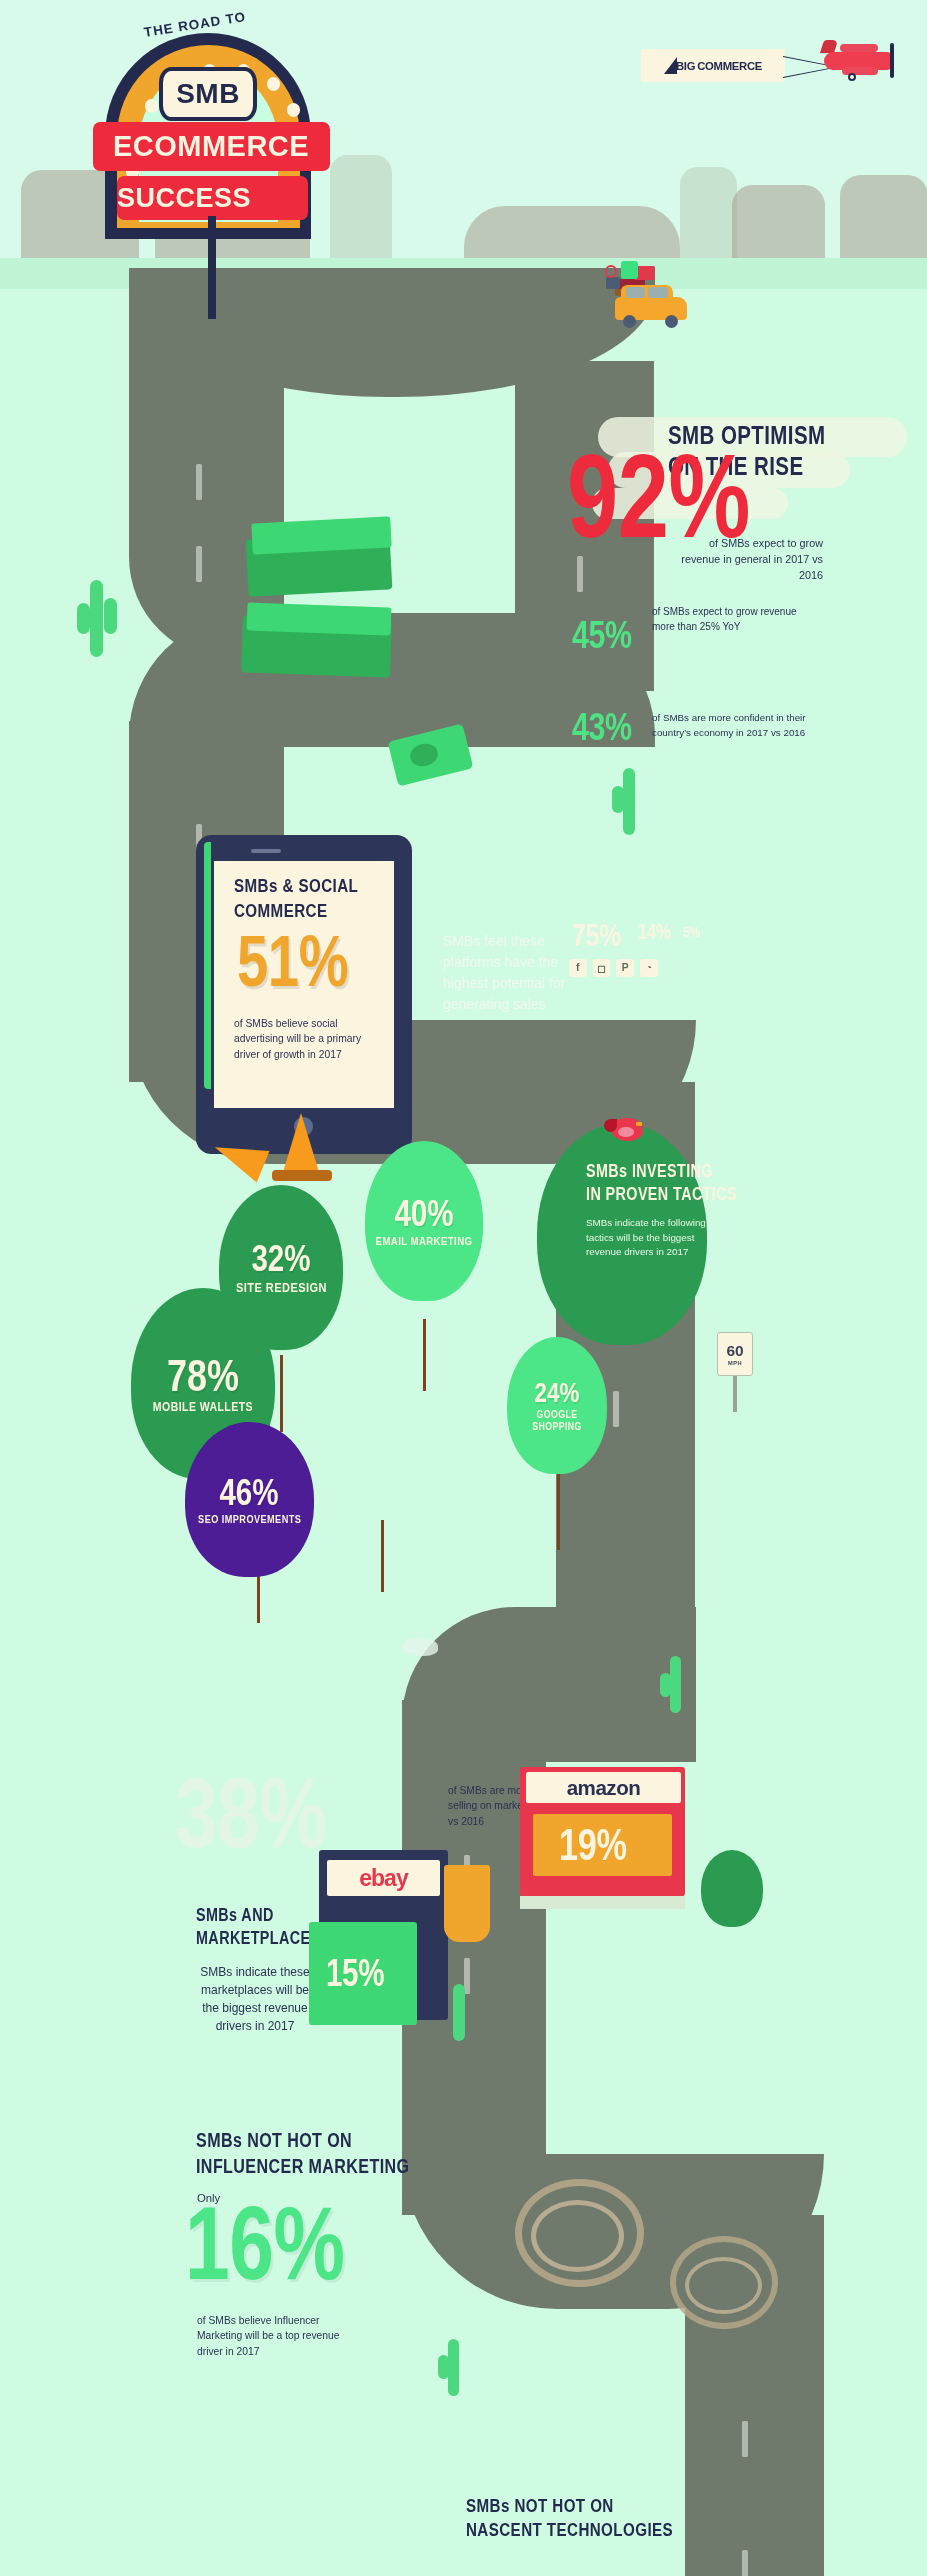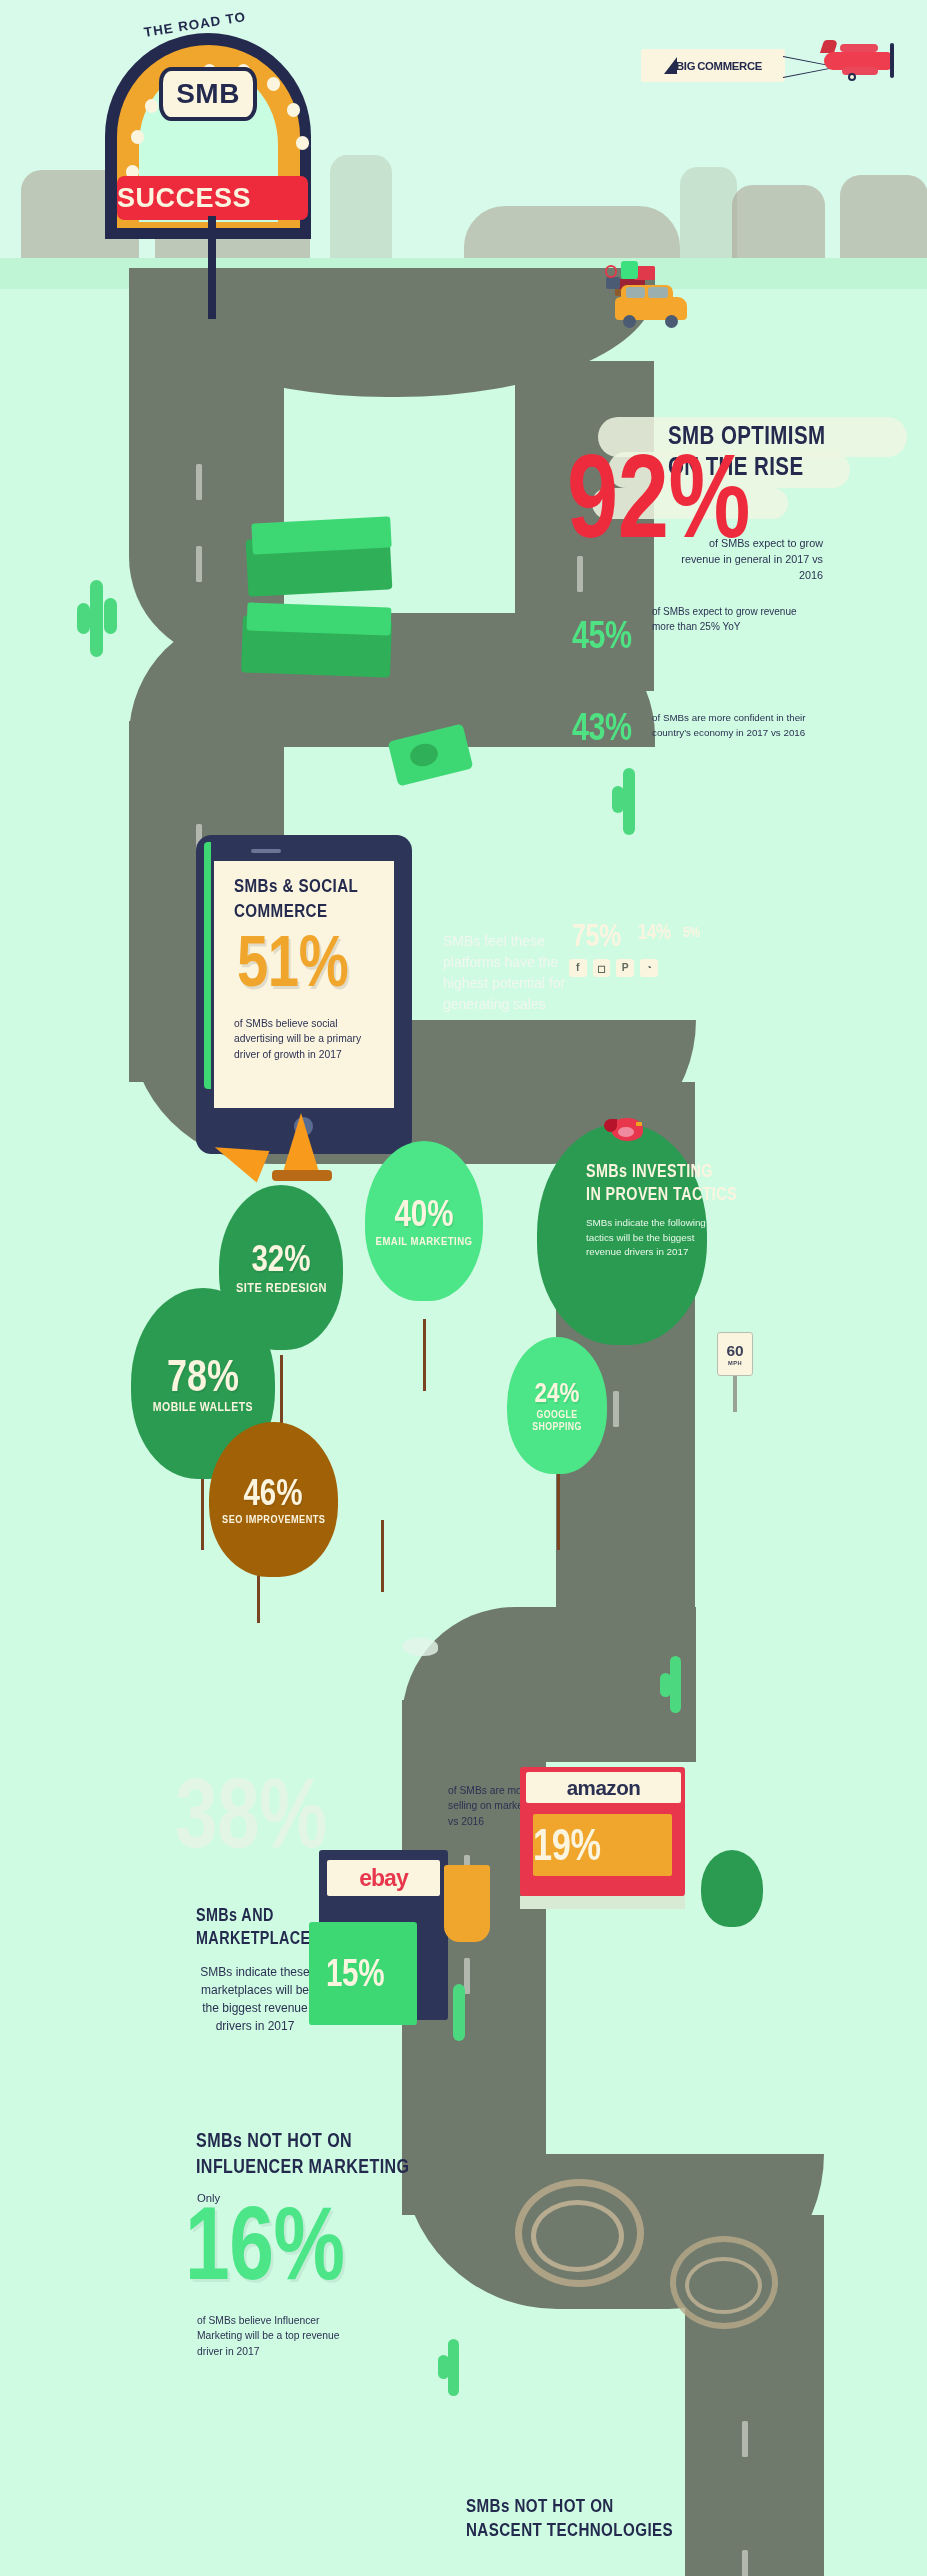--- a/index.html
+++ b/index.html
@@ -156,20 +156,23 @@
     <div class="bulb" style="left:126px;top:54px;"></div>
     <div class="bulb" style="left:160px;top:54px;"></div>
     <div class="bulb" style="left:190px;top:67px;"></div>
     <div class="bulb" style="left:210px;top:93px;"></div>
     <div class="bulb" style="left:219px;top:126px;"></div>
 
     <div class="road-to">THE ROAD TO</div>
     <div class="smb-badge">
       <span>SMB</span>
     </div>
+    <div class="red-plate">
+      <span>ECOMMERCE</span>
+    </div>
     <div class="red-plate2">
       <span>SUCCESS</span>
     </div>
     <div class="sign-pole"></div>
   </div>
 
   <div class="banner">
     <span class="bc-tri"></span>
     <span class="bc-text">BIG</span>
     <span class="bc-text">COMMERCE</span>
@@ -285,21 +288,21 @@
 
   <div class="trunk" style="left:381px;top:1520px;height:72px;"></div>
 
   <div class="trunk" style="left:557px;top:1473px;height:77px;"></div>
   <div class="tree" style="left:507px;top:1337px;width:100px;height:137px;background:#4CE587;">
     <span class="num" style="font-size:28px;">24%</span>
     <span class="lbl" style="font-size:10.3px;text-align:center;line-height:1.1;">GOOGLE SHOPPING</span>
   </div>
 
   <div class="trunk" style="left:257px;top:1556px;height:67px;"></div>
-  <div class="tree" style="left:209px;top:1422px;width:129px;height:155px;background:#a16207;">
+  <div class="tree" style="left:185px;top:1422px;width:129px;height:155px;background:#4c1d95;">
     <span class="num" style="font-size:37px;">46%</span>
     <span class="lbl" style="font-size:10.8px;">SEO IMPROVEMENTS</span>
   </div>
 
   <div class="abs" style="left:717px;top:1332px;width:36px;height:44px;background:#FBF5E0;border:1.5px solid #B8BDB2;border-radius:3.1px;display:flex;flex-direction:column;align-items:center;justify-content:center;">
     <span style="font-size:15.5px;font-weight:bold;color:#3C4257;">60</span>
     <span style="font-size:5.7px;font-weight:bold;color:#3C4257;letter-spacing:0.5px;">MPH</span>
   </div>
   <div class="abs" style="left:733px;top:1376px;width:3.6px;height:36px;background:#9AA296;"></div>
 
@@ -311,21 +314,21 @@
   <div class="abs body-txt" style="left:448px;top:1783px;width:155px;font-size:10.3px;">of SMBs are more interested in selling on marketplaces in 2017 vs 2016</div>
 
   <div class="abs cond-head" style="left:196px;top:1906px;width:216px;font-size:17.5px;">SMBs AND</div>
   <div class="abs cond-head" style="left:196px;top:1929px;width:237px;font-size:17.5px;">MARKETPLACES</div>
   <div class="abs body-txt" style="left:196px;top:1963px;width:118px;font-size:12px;text-align:center;">SMBs indicate these marketplaces will be the biggest revenue drivers in 2017</div>
 
   <div class="abs" style="left:520px;top:1767px;width:165px;height:129px;background:#E8374C;border-radius:3.1px;"></div>
   <div class="abs" style="left:526px;top:1772px;width:155px;height:31px;background:#FBF5E0;border-radius:2.1px;display:flex;align-items:center;justify-content:center;">
     <span style="font-size:20.6px;font-weight:bold;color:#2B3152;letter-spacing:-0.5px;">amazon</span>
   </div>
-  <div class="abs" style="left:533px;top:1814px;width:139px;height:62px;background:#F0A62C;border-radius:2.1px;display:flex;align-items:center;justify-content:flex-start;">
+  <div class="abs" style="left:533px;top:1814px;width:139px;height:62px;background:#F0A62C;border-radius:2.1px;display:flex;align-items:center;justify-content:center;">
     <span class="pct-cond" style="font-size:44px;color:#FBF5E0;">19%</span>
   </div>
   <div class="abs" style="left:520px;top:1896px;width:165px;height:13.4px;background:#D8E9D4;"></div>
 
   <div class="abs" style="left:319px;top:1850px;width:129px;height:170px;background:#2D3559;border-radius:3.1px;"></div>
   <div class="abs" style="left:327px;top:1860px;width:113px;height:36px;background:#FBF5E0;border-radius:2.1px;display:flex;align-items:center;justify-content:center;">
     <span style="font-size:23px;font-weight:bold;color:#E8374C;letter-spacing:-1px;">ebay</span>
   </div>
   <div class="abs" style="left:309px;top:1922px;width:108px;height:103px;background:#3DD873;border-radius:3.1px;display:flex;align-items:center;justify-content:center;">
     <span class="pct-cond" style="font-size:38px;color:#FBF5E0;">15%</span>

